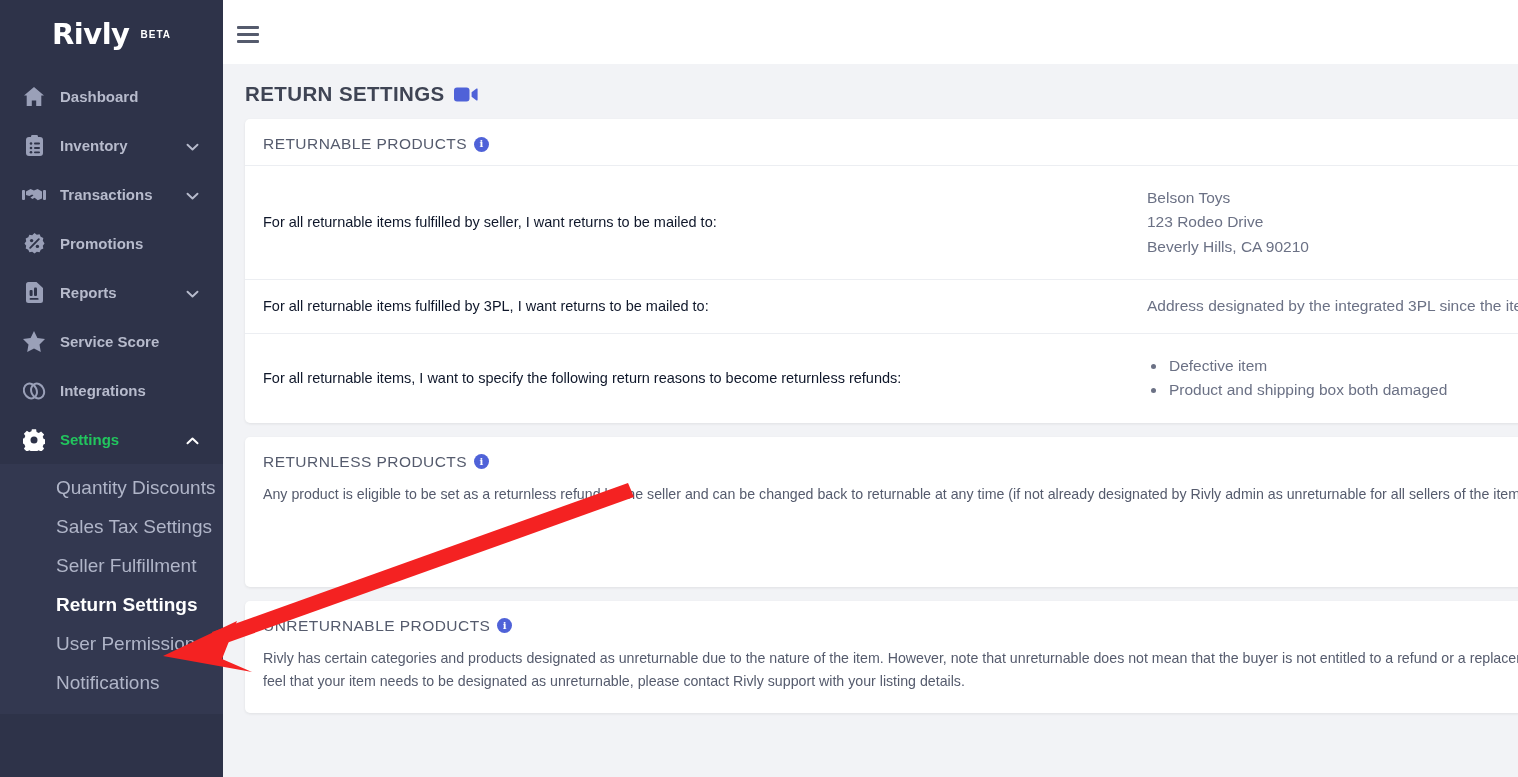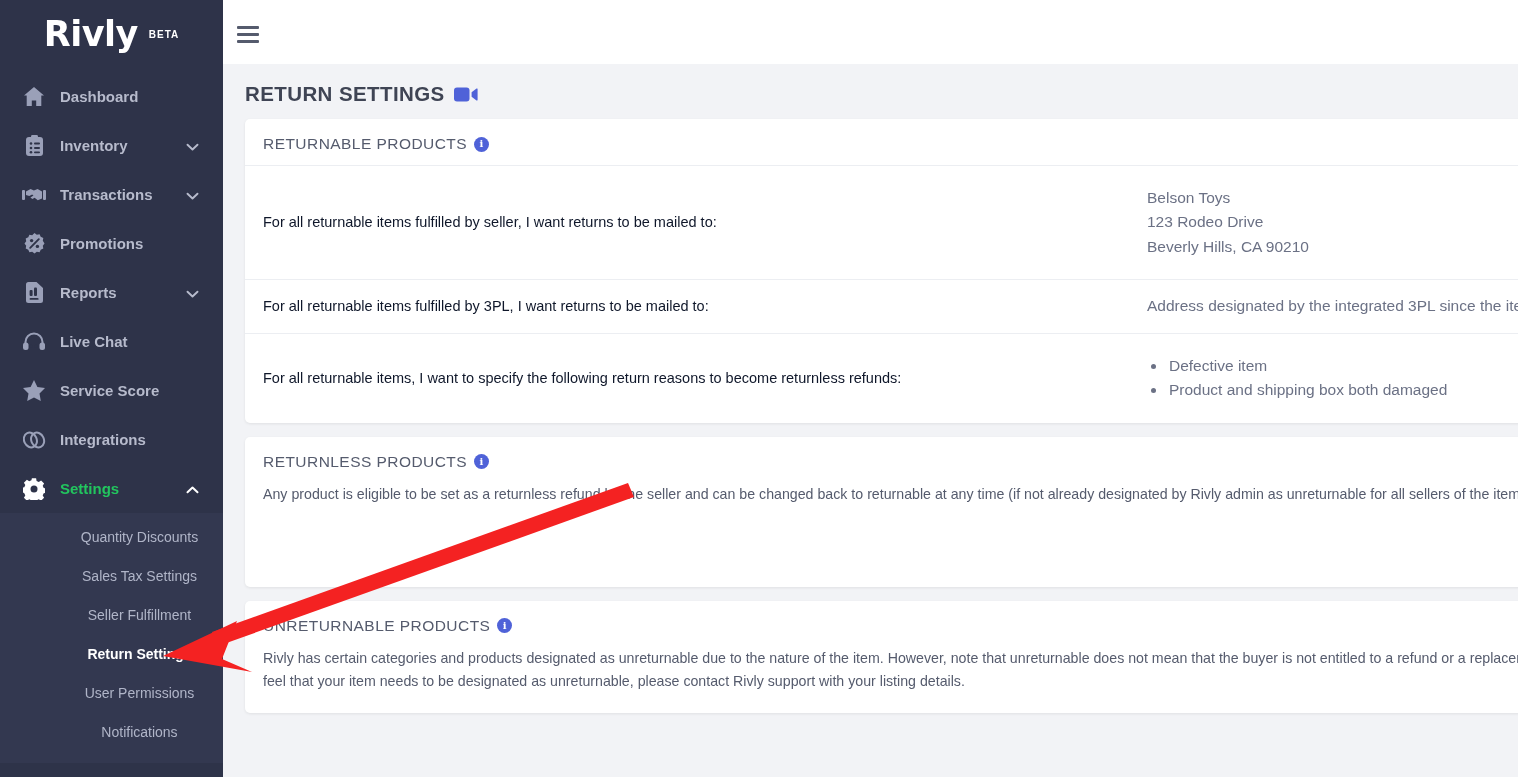--- a/index.html
+++ b/index.html
@@ -19,21 +19,21 @@
     position: relative;
     overflow: hidden;
   }
   .brand {
     height: 64px;
     display: flex; align-items: center; justify-content: center;
     padding-top: 4px;
   }
   .brand-word {
     color: #ffffff;
-    font-size: 35px;
+    font-size: 29px;
     font-weight: bold;
     letter-spacing: -0.5px;
     font-family: "DejaVu Sans", sans-serif;
   }
   .brand-beta {
     color: #ffffff;
     font-size: 10px;
     font-weight: bold;
     letter-spacing: 1px;
     vertical-align: super;
@@ -64,24 +64,23 @@
     position: absolute; right: 24px; top: 50%;
     transform: translateY(-50%);
     width: 13px; height: 13px;
   }
   .submenu { background: #333850; padding: 4px 0 12px 0; }
   .sub-item {
     height: 39px;
     display: flex; align-items: center;
     padding-left: 56px;
     color: #b0b5c8;
-    font-size: 14px;
+    font-size: 19px;
     cursor: pointer;
     white-space: nowrap;
-    justify-content: center;
   }
   .sub-item.selected { color: #ffffff; font-weight: bold; }
 
   
   .main {
     flex: 1 1 auto;
     height: 777px;
     background: #ffffff;
     position: relative;
     overflow: hidden;
@@ -279,32 +278,20 @@
             </svg>
         </span>
         <span class="nav-label">Reports</span>
         <span class="chev">
           <svg width="13" height="13" viewBox="0 0 13 13">
               <path d="M1.5 4.2 6.5 9l5-4.8" stroke="#b7bbcc" stroke-width="1.9" fill="none" stroke-linecap="round" stroke-linejoin="round"></path>
             </svg>
         </span>
       </div>
 
-      <div class="nav-item">
-        <span class="ic">
-          <svg width="22" height="20" viewBox="0 0 22 20">
-              <path d="M2.5 13V10a8.5 8.5 0 0 1 17 0v3" stroke="#9aa0b8" stroke-width="2" fill="none" stroke-linecap="round"></path>
-              <rect x="0" y="10.5" width="5.5" height="7.5" rx="2.5" fill="#9aa0b8"></rect>
-              <rect x="16.5" y="10.5" width="5.5" height="7.5" rx="2.5" fill="#9aa0b8"></rect>
-              <circle cx="8" cy="14.2" r="1.5" fill="#2e3349"></circle>
-              <circle cx="13" cy="14.2" r="1.5" fill="#2e3349"></circle>
-            </svg>
-        </span>
-        <span class="nav-label">Live Chat</span>
-      </div>
 
       <div class="nav-item">
         <span class="ic">
           <svg width="22" height="21" viewBox="0 0 22 21">
               <path fill="#9aa0b8" d="M11 0l3.4 6.9 7.6 1.1-5.5 5.4 1.3 7.6L11 17.4 4.2 21l1.3-7.6L0 8l7.6-1.1z"></path>
             </svg>
         </span>
         <span class="nav-label">Service Score</span>
       </div>
 

